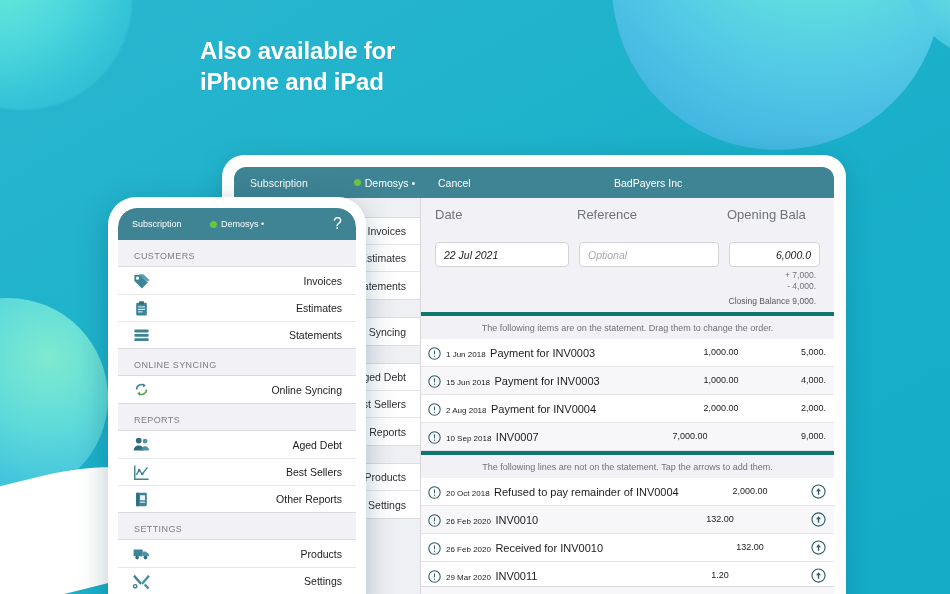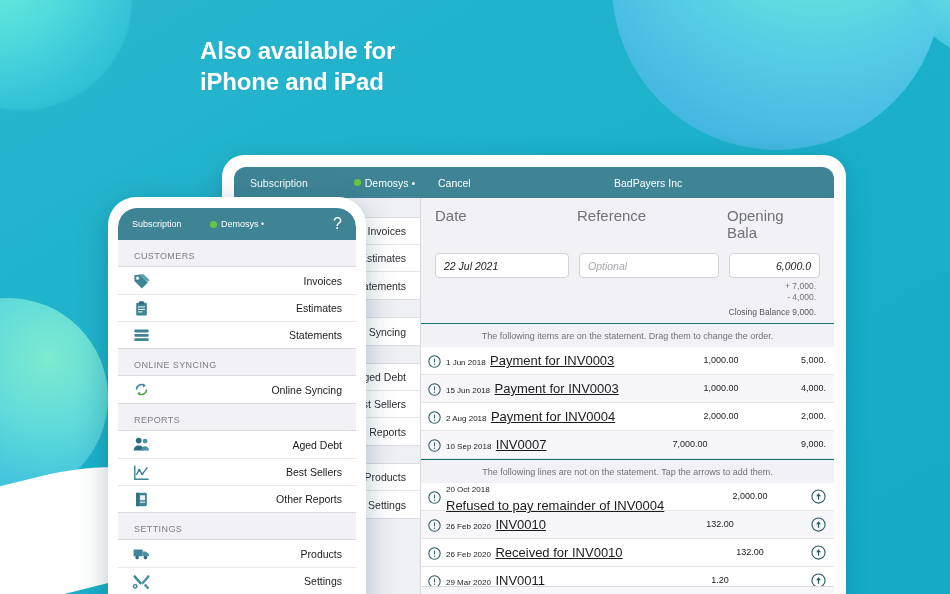--- a/index.html
+++ b/index.html
@@ -144,23 +144,23 @@
     display: flex; flex-direction: column;
     min-width: 0;
     border-left: 1px solid #d7d7dd;
   }
   .form-area {
     background: #f2f2f6;
     padding: 9px 14px 6px 14px;
   }
   .form-labels {
     display: flex;
-    font-size: 15px;
+    font-size: 13px;
     color: #6f7277;
-    margin-bottom: 12px;
+    margin-bottom: 20px;
   }
   .form-labels .l1 { width: 142px; }
   .form-labels .l2 { width: 150px; }
   .form-labels .l3 { flex: 1; text-align: left; padding-right: 6px; }
   .form-fields { display: flex; gap: 10px; }
   .field {
     height: 25px;
     background: #ffffff;
     border: 1px solid #d3d3d9;
     border-radius: 4px;
@@ -189,40 +189,40 @@
     padding-right: 4px;
   }
 
   .list-note {
     text-align: center;
     font-size: 9px;
     color: #6f7277;
     padding: 7px 6px 6px 6px;
     background: #f2f2f6;
   }
-  .list-note.sep { border-top: 1px solid #0f766e; }
+  .list-note.sep { border-top: 4px solid #0f766e; }
 
   .list-scroll { flex: 1; overflow: hidden; background: #5eead4; }
 
   .st-row {
     display: flex; align-items: center;
     height: 28px;
     border-bottom: 1px solid #e4e4e9;
     padding: 0 8px 0 7px;
     background: #ffffff;
   }
   .st-row.alt { background: #f7f7fa; }
   .info-icon {
     width: 13px; height: 13px;
     flex-shrink: 0;
     margin-right: 5px;
   }
   .st-text { flex: 1; min-width: 0; }
   .st-date { font-size: 8px; color: #1c1c1e; line-height: 1.25; }
-  .st-desc { font-size: 13px; color: #1c1c1e; line-height: 1.25; white-space: nowrap; overflow: hidden; text-decoration: underline; }
+  .st-desc { font-size: 11px; color: #1c1c1e; line-height: 1.25; white-space: nowrap; overflow: hidden; }
   .st-amt {
     width: 86px; text-align: center;
     font-size: 9px; color: #1c1c1e;
     flex-shrink: 0;
   }
   .st-bal {
     width: 62px; text-align: right;
     font-size: 9px; color: #1c1c1e;
     flex-shrink: 0;
   }

